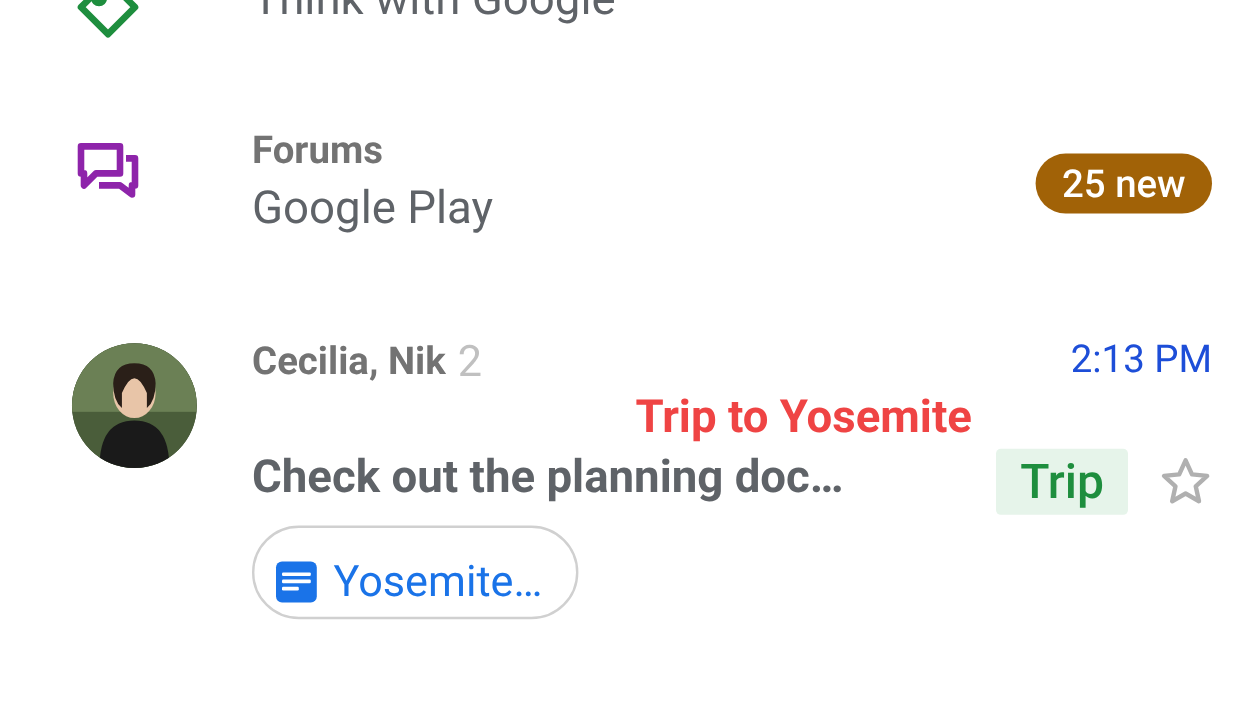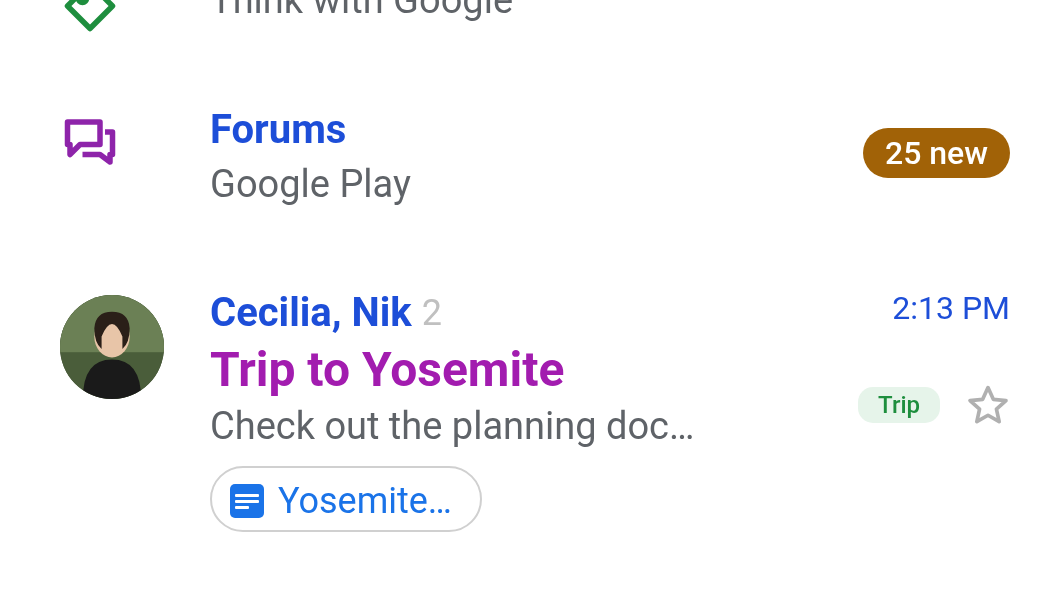--- a/index.html
+++ b/index.html
@@ -29,41 +29,42 @@
     display: flex;
     flex-direction: column;
   }
   .right-col {
     width: 200px;
     display: flex;
     flex-direction: column;
     align-items: flex-end;
   }
   .title {
-    font-size: 40px;
+    font-size: 32px;
     font-weight: 700;
-    color: #1d4ed8;
+    color: #737373;
     line-height: 1.2;
   }
   .subtitle {
     font-size: 38px;
     font-weight: 400;
     color: #5f6368;
     line-height: 1.3;
     margin-top: 6px;
   }
   .subject {
-    font-size: 48px;
+    font-size: 38px;
     font-weight: 700;
-    color: #a21caf;
+    color: #ef4444;
     margin-top: 4px;
+    text-align: right;
   }
   .preview {
     font-size: 38px;
-    font-weight: 400;
+    font-weight: 700;
     color: #5f6368;
     margin-top: 2px;
   }
   .badge {
     display: inline-block;
     background: #a16207;
     color: #fff;
     font-size: 32px;
     font-weight: 500;
     padding: 6px 22px;
@@ -93,33 +94,33 @@
   .row2 { margin-bottom: 80px; }
   .row3 { }
   .preview-line {
     display: flex;
     align-items: center;
     gap: 22px;
     margin-top: 4px;
   }
   .tag-chip {
     display: inline-block;
-    font-size: 24px;
+    font-size: 40px;
     font-weight: 500;
     padding: 4px 20px;
-    border-radius: 15px;
+    border-radius: 4px;
   }
   .star-icon svg { width: 44px; height: 44px; display: block; }
   .attachment-chip {
     display: inline-flex;
     align-items: center;
     gap: 14px;
     border: 2px solid #d0d0d0;
     border-radius: 999px;
-    padding: 12px 28px 8px 18px;
+    padding: 24px 28px 8px 18px;
     margin-top: 18px;
   }
   .attachment-chip .doc-icon {
     width: 34px; height: 34px;
     background: #1a73e8;
     border-radius: 5px;
     display: flex;
     flex-direction: column;
     justify-content: center;
     gap: 3px;

